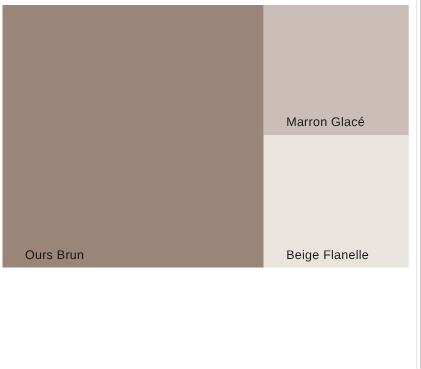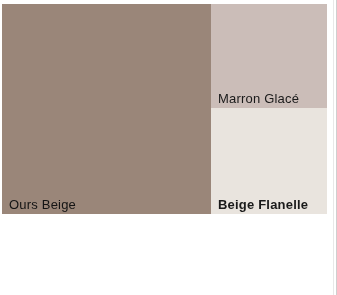--- a/index.html
+++ b/index.html
@@ -50,23 +50,23 @@
   }
 
   .tile {
     position: absolute;
     box-sizing: border-box;
     overflow: hidden;
   }
 
   .tile-label {
     position: absolute;
-    left: 7px;
+    left: 18px;
     bottom: 4px;
-    font-size: 13px;
+    font-size: 10px;
     line-height: 11px;
     color: #1a1a1a;
     white-space: nowrap;
     letter-spacing: 0.2px;
   }
 
   
   #tile-ours-brun      { left: 0px;   top: 0px;   width: 209px; height: 210px; }
   #tile-marron-glace   { left: 209px; top: 0px;   width: 116px; height: 104px; }
   #tile-beige-flanelle { left: 209px; top: 104px; width: 116px; height: 106px; }
@@ -76,28 +76,28 @@
   #tile-ours-brun .tile-label { color: #141414; }
 </style>
 </head>
 <body>
 
 <div id="treemap-figure">
 
   <div id="plot-area">
 
     <div class="tile" id="tile-ours-brun" style="background: rgb(154, 134, 121);">
-      <span class="tile-label">Ours Beige</span>
+      <span class="tile-label">Ours Brun</span>
     </div>
 
     <div class="tile" id="tile-marron-glace" style="background: rgb(203, 189, 184);">
       <span class="tile-label">Marron Glacé</span>
     </div>
 
-    <div class="tile" id="tile-beige-flanelle" style="background: rgb(233, 228, 222); font-weight: bold;">
+    <div class="tile" id="tile-beige-flanelle" style="background: rgb(233, 228, 222);">
       <span class="tile-label">Beige Flanelle</span>
     </div>
 
 
   </div>
 
   <div id="figure-right-rule-2"></div>
   <div id="figure-right-rule"></div>
 
 </div>

